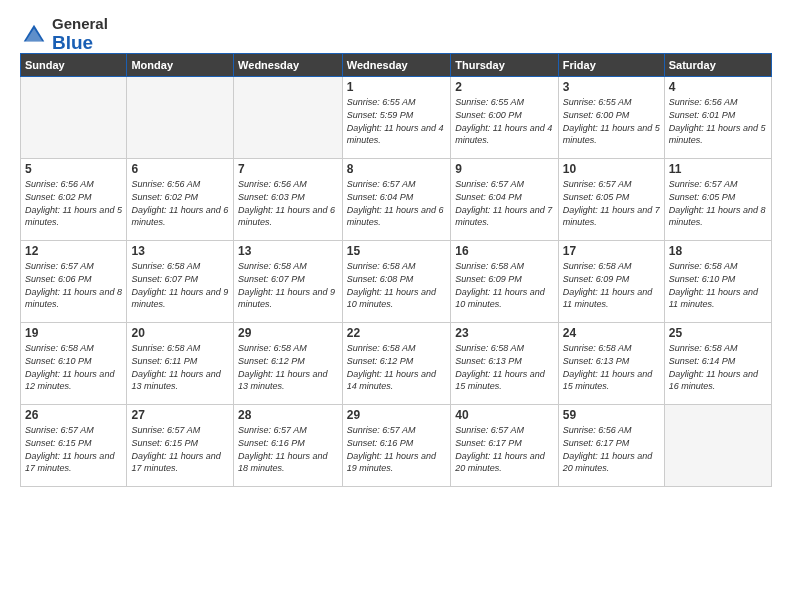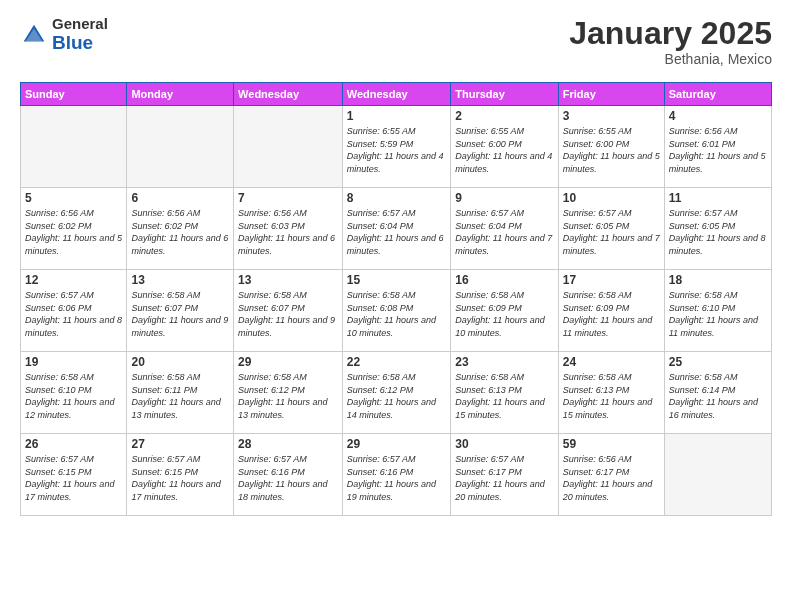--- a/index.html
+++ b/index.html
@@ -13,21 +13,21 @@
     .page {
       width: 792px;
       height: 612px;
       background: #fff;
       padding: 16px 20px 12px 20px;
     }
     .header {
       display: flex;
       justify-content: space-between;
       align-items: flex-start;
-      margin-bottom: 15px;
+      margin-bottom: 0;
     }
     .logo {
       display: flex;
       align-items: center;
       gap: 4px;
     }
     .logo-text {
       display: flex;
       flex-direction: column;
       line-height: 1.1;
@@ -58,21 +58,21 @@
     .location-title {
       font-size: 14px;
       color: #555;
     }
     .calendar {
       width: 100%;
       border-collapse: collapse;
       border: 1px solid #ccc;
     }
     .calendar th {
-      background: #d946ef;
+      background: #404040;
       color: #fff;
       font-size: 11px;
       font-weight: bold;
       padding: 5px 4px;
       text-align: left;
       border: 1px solid #1a5fb4;
     }
     .calendar td {
       vertical-align: top;
       border: 1px solid #ccc;
@@ -105,24 +105,20 @@
     <div class="logo">
       <svg class="logo-icon" viewBox="0 0 30 30" xmlns="http://www.w3.org/2000/svg">
         <polygon points="15,4 26,22 4,22" fill="#1a5fb4"></polygon>
         <polygon points="15,8 24,22 6,22" fill="#fff" opacity="0.3"></polygon>
       </svg>
       <div class="logo-text">
         <span class="logo-general">General</span>
         <span class="logo-blue">Blue</span>
       </div>
     </div>
-    <div class="title-block">
-      <div class="month-title">January 2025</div>
-      <div class="location-title">Bethania, Mexico</div>
-    </div>
   </div>
 
   <table class="calendar">
     <thead>
       <tr>
       <th>Sunday</th>
           <th>Monday</th>
           <th>Wednesday</th>
           <th>Wednesday</th>
           <th>Thursday</th>
@@ -253,21 +249,21 @@
           </td>
           <td>
             <div class="day-num">28</div>
             <div class="day-info">Sunrise: 6:57 AM<br>Sunset: 6:16 PM<br>Daylight: 11 hours and 18 minutes.</div>
           </td>
           <td>
             <div class="day-num">29</div>
             <div class="day-info">Sunrise: 6:57 AM<br>Sunset: 6:16 PM<br>Daylight: 11 hours and 19 minutes.</div>
           </td>
           <td>
-            <div class="day-num">30</div>
+            <div class="day-num">40</div>
             <div class="day-info">Sunrise: 6:57 AM<br>Sunset: 6:17 PM<br>Daylight: 11 hours and 20 minutes.</div>
           </td>
           <td>
             <div class="day-num">59</div>
             <div class="day-info">Sunrise: 6:56 AM<br>Sunset: 6:17 PM<br>Daylight: 11 hours and 20 minutes.</div>
           </td>
           <td class="empty"></td>
         </tr>
       </tbody>
   </table>

